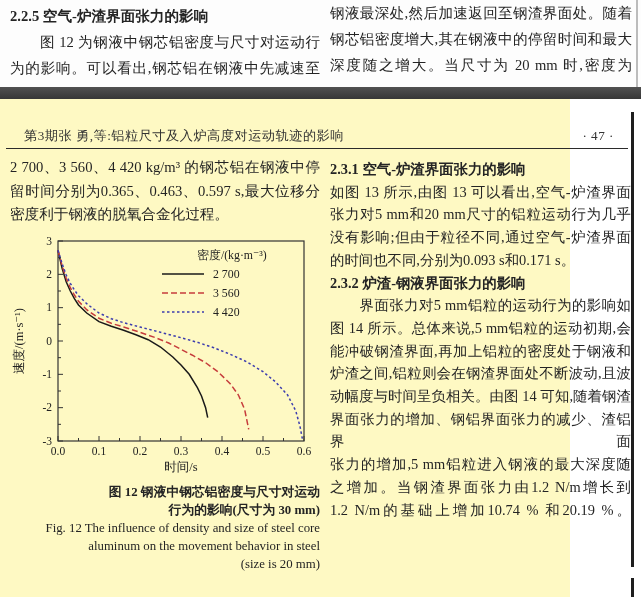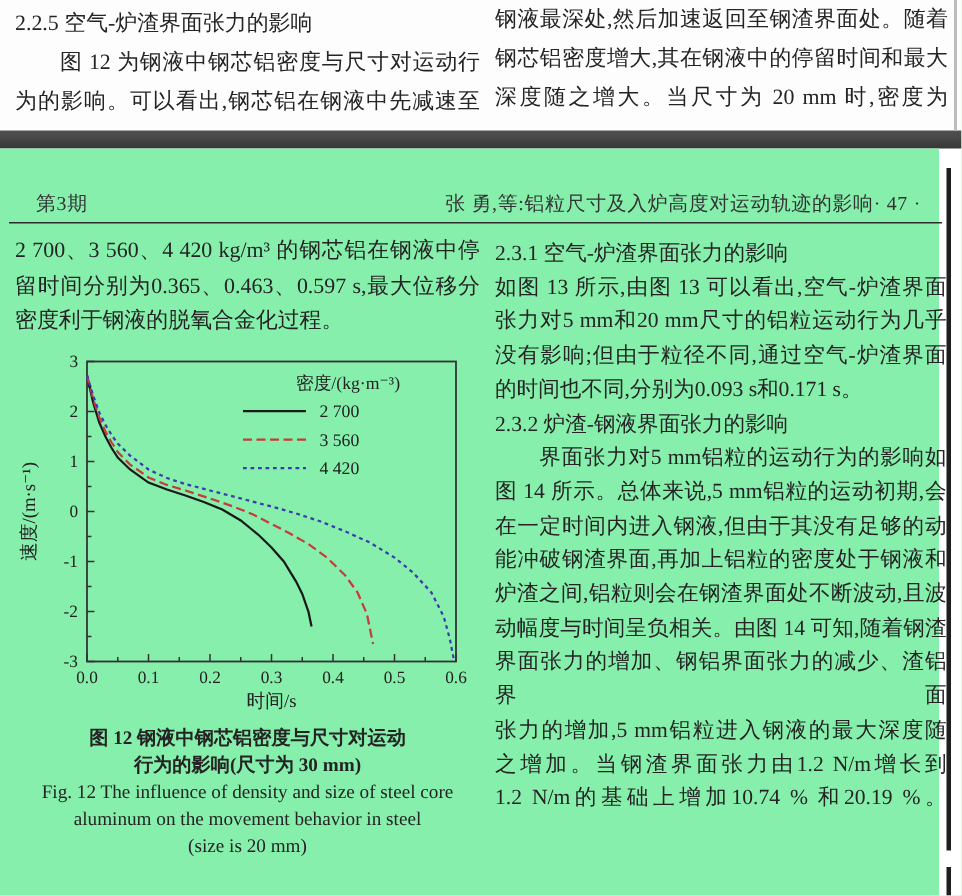--- a/index.html
+++ b/index.html
@@ -4,39 +4,39 @@
 <style>
   *{margin:0;padding:0;box-sizing:border-box}
   html,body{width:641px;height:597px;overflow:hidden;background:#fff}
   body{font-family:"Liberation Serif","DejaVu Serif",serif;color:#242424;position:relative}
   .col{position:absolute}
   #p1{position:absolute;left:0;top:0;width:641px;height:87px;background:#fdfdfd}
   #p1l{left:10px;top:3px;width:310px;font-size:14.6px;line-height:26px}
   #p1r{left:330px;top:0px;width:302px;font-size:14.6px;line-height:26px}
   .jl{text-align:justify;text-align-last:justify}
   .indent{text-indent:2.05em}
-  .h{font-weight:400}
+  .h{font-weight:700}
   #band{position:absolute;left:0;top:87px;width:641px;height:12px;
         background:linear-gradient(180deg,#515151,#373737)}
-  #p2{position:absolute;left:0;top:99px;width:626px;height:498px;background:#86efac}
+  #p2{position:absolute;left:0;top:99px;width:570px;height:498px;background:#fef9c3}
   #hdr{position:absolute;left:24px;top:28px;width:590px;display:flex;align-items:baseline;
        font-size:13.2px;color:#333;letter-spacing:.5px}
-  #hdr .c{flex:1;text-align:right}
+  #hdr .c{flex:1;text-align:left}
   #hdr-rule{position:absolute;left:6px;top:49px;width:622px;border-top:1.8px solid #2b2b2b}
   #p2l{left:10px;top:57px;width:310px;font-size:14.6px;line-height:23.6px}
   #p2r{left:330px;top:59px;width:301px;font-size:14.4px;line-height:22.7px}
   #chart-wrap{margin-top:4px}
   #chart-svg{display:block}
   svg text{font-family:"Liberation Serif","DejaVu Serif",serif;fill:#222}
   .tick{font-size:11.5px}
   .axlab{font-size:12.5px}
   .leg-title{font-size:11.8px}
   .leg-item{font-size:11.8px}
   #caption{margin-top:2px}
-  .cap{text-align:center;font-size:12.8px;line-height:18px}
+  .cap{text-align:right;font-size:12.8px;line-height:18px}
   .cap.cn{font-weight:700}
   .edge{position:absolute}
   #edge1{left:636px;top:0;width:2px;height:87px;background:#bcbcbc}
   #edge2a{left:631px;top:112px;width:3px;height:455px;background:#1e1e1e}
   #edge2b{left:631px;top:578px;width:3px;height:19px;background:#1e1e1e}
 </style>
 </head>
 <body>
 
 <section id="p1">
@@ -136,21 +136,20 @@
 
   <div class="col" id="p2r">
     <div class="h">2.3.1  空气-炉渣界面张力的影响</div>
     <div class="jl">如图 13 所示,由图 13 可以看出,空气-炉渣界面</div>
     <div class="jl">张力对5 mm和20 mm尺寸的铝粒运动行为几乎</div>
     <div class="jl">没有影响;但由于粒径不同,通过空气-炉渣界面</div>
     <div>的时间也不同,分别为0.093 s和0.171 s。</div>
     <div class="h">2.3.2  炉渣-钢液界面张力的影响</div>
     <div class="jl indent">界面张力对5 mm铝粒的运动行为的影响如</div>
     <div class="jl">图 14 所示。总体来说,5 mm铝粒的运动初期,会</div>
-    <div class="jl">在一定时间内进入钢液,但由于其没有足够的动</div>
     <div class="jl">能冲破钢渣界面,再加上铝粒的密度处于钢液和</div>
     <div class="jl">炉渣之间,铝粒则会在钢渣界面处不断波动,且波</div>
     <div class="jl">动幅度与时间呈负相关。由图 14 可知,随着钢渣</div>
     <div class="jl">界面张力的增加、钢铝界面张力的减少、渣铝界面</div>
     <div class="jl">张力的增加,5 mm铝粒进入钢液的最大深度随</div>
     <div class="jl">之增加。当钢渣界面张力由1.2 N/m增长到</div>
     <div class="jl">1.2 N/m的基础上增加10.74 % 和20.19 %。</div>
 
   </div>
 </section>

